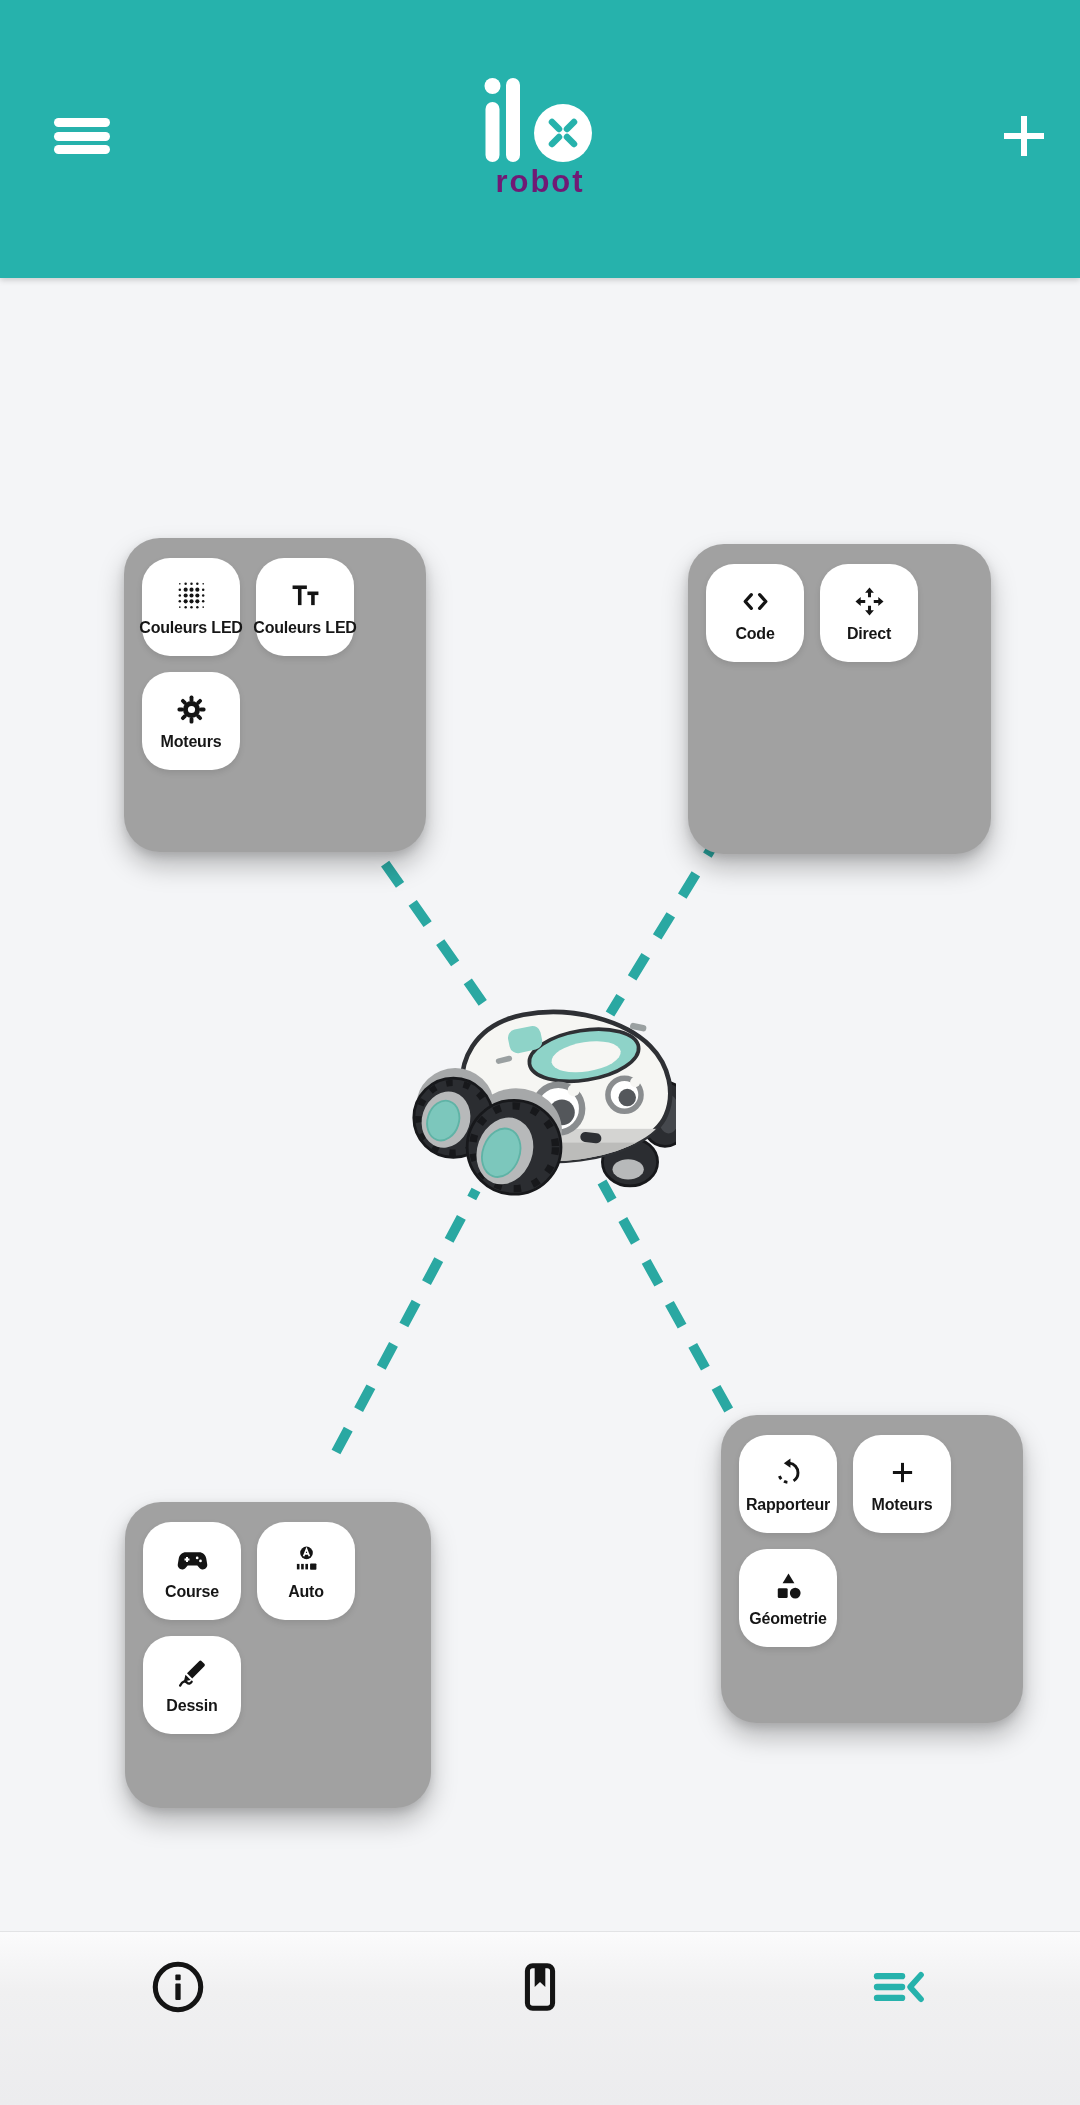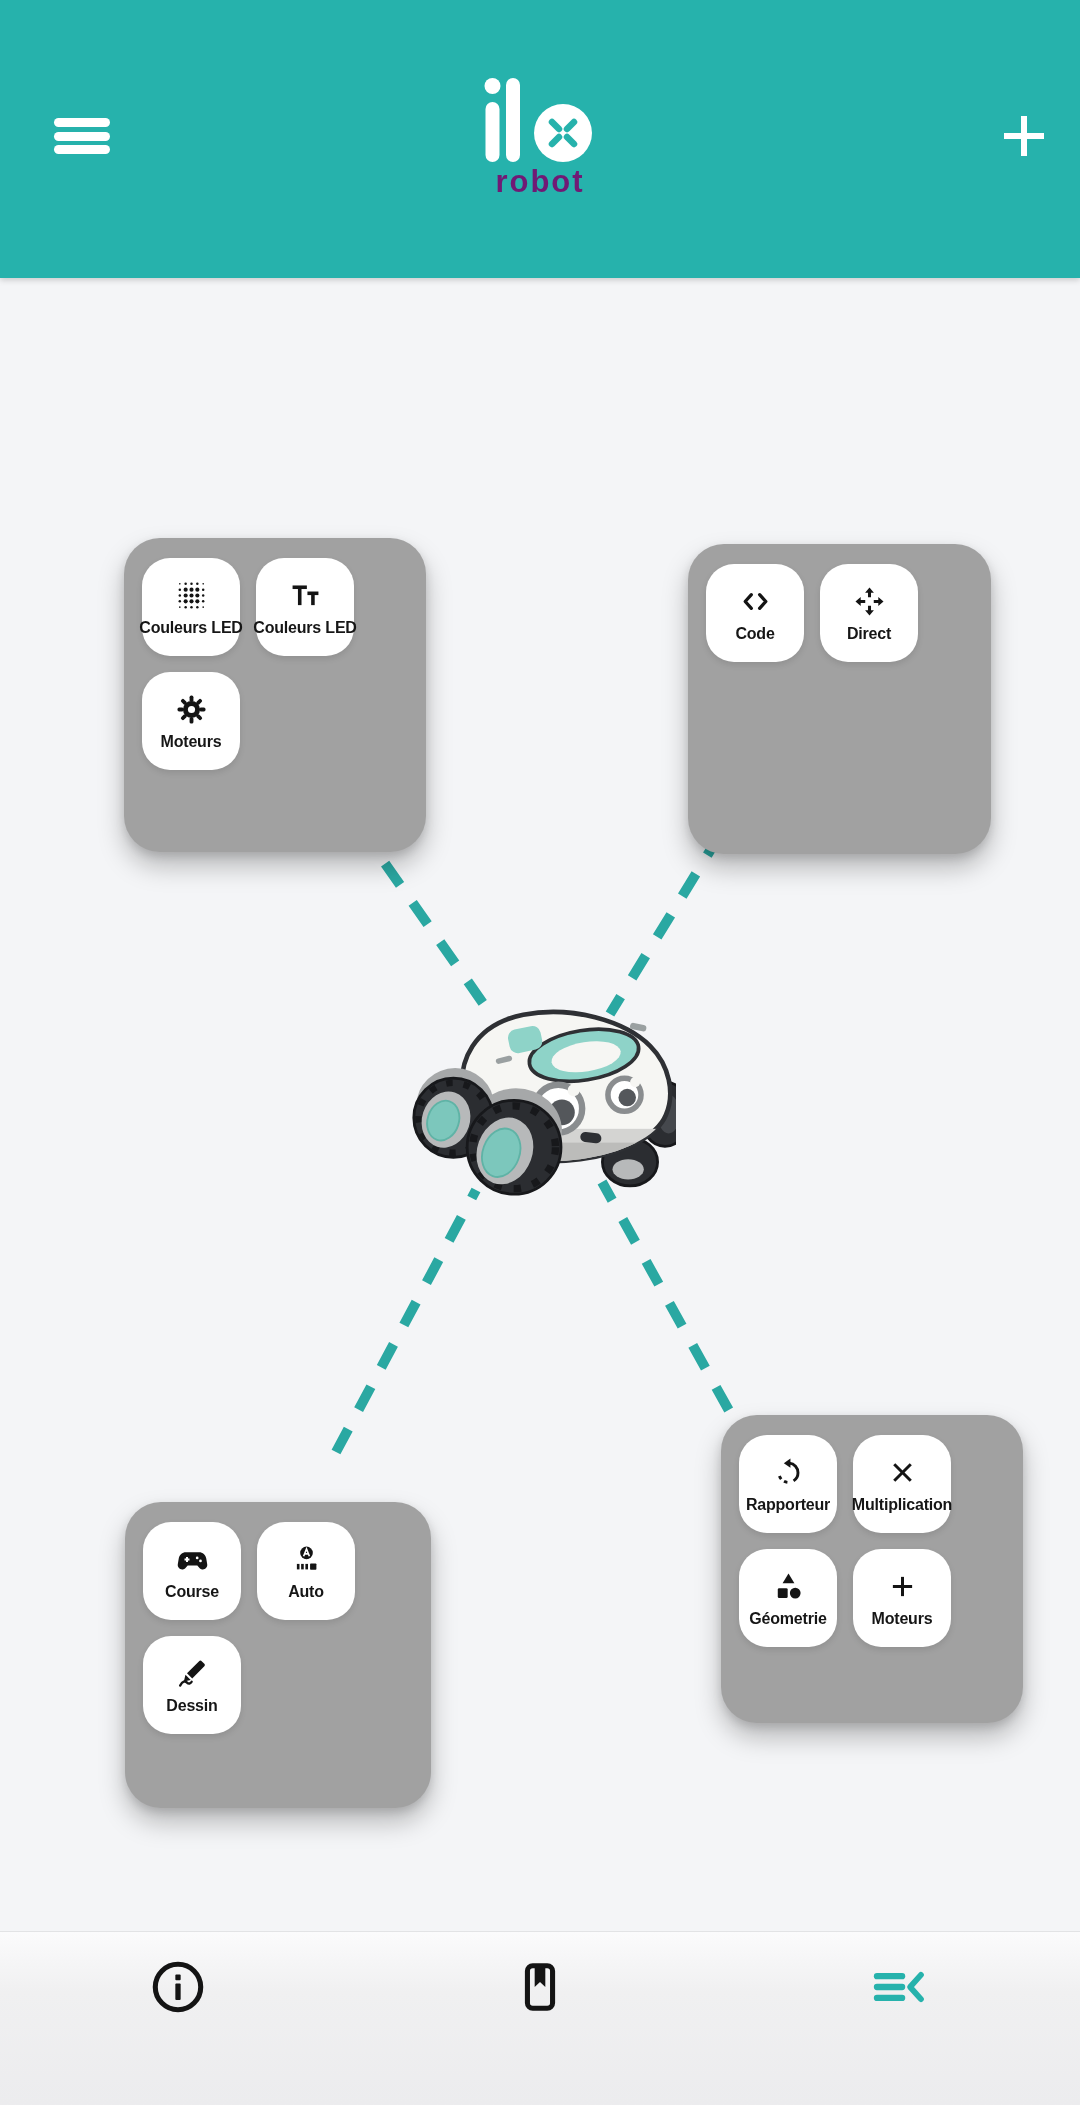--- a/index.html
+++ b/index.html
@@ -269,27 +269,20 @@
     <button class="tile">
       <svg viewBox="0 0 24 24" fill="#141414">
         <path d="M12,2.5 L16.3,9.7 H7.7 Z"></path>
         <rect x="4.2" y="13.2" width="7.2" height="7.2" rx="1"></rect>
         <circle cx="16.9" cy="16.8" r="3.9"></circle>
       </svg>
       <span class="tile-label">Géometrie</span>
     </button>
     <button class="tile">
       <svg viewBox="0 0 24 24" fill="none" stroke="#141414" stroke-width="2.2">
-        <line x1="6" y1="6" x2="18" y2="18"></line>
-          <line x1="18" y1="6" x2="6" y2="18"></line>
-      </svg>
-      <span class="tile-label">Multiplication</span>
-    </button>
-    <button class="tile">
-      <svg viewBox="0 0 24 24" fill="none" stroke="#141414" stroke-width="2.2">
         <line x1="12" y1="5" x2="12" y2="19"></line>
           <line x1="5" y1="12" x2="19" y2="12"></line>
       </svg>
       <span class="tile-label">Moteurs</span>
     </button>
   </section>
 
   <nav class="bottom-bar">
     <button class="bb-btn bb-info">
       <svg viewBox="0 0 24 24">

